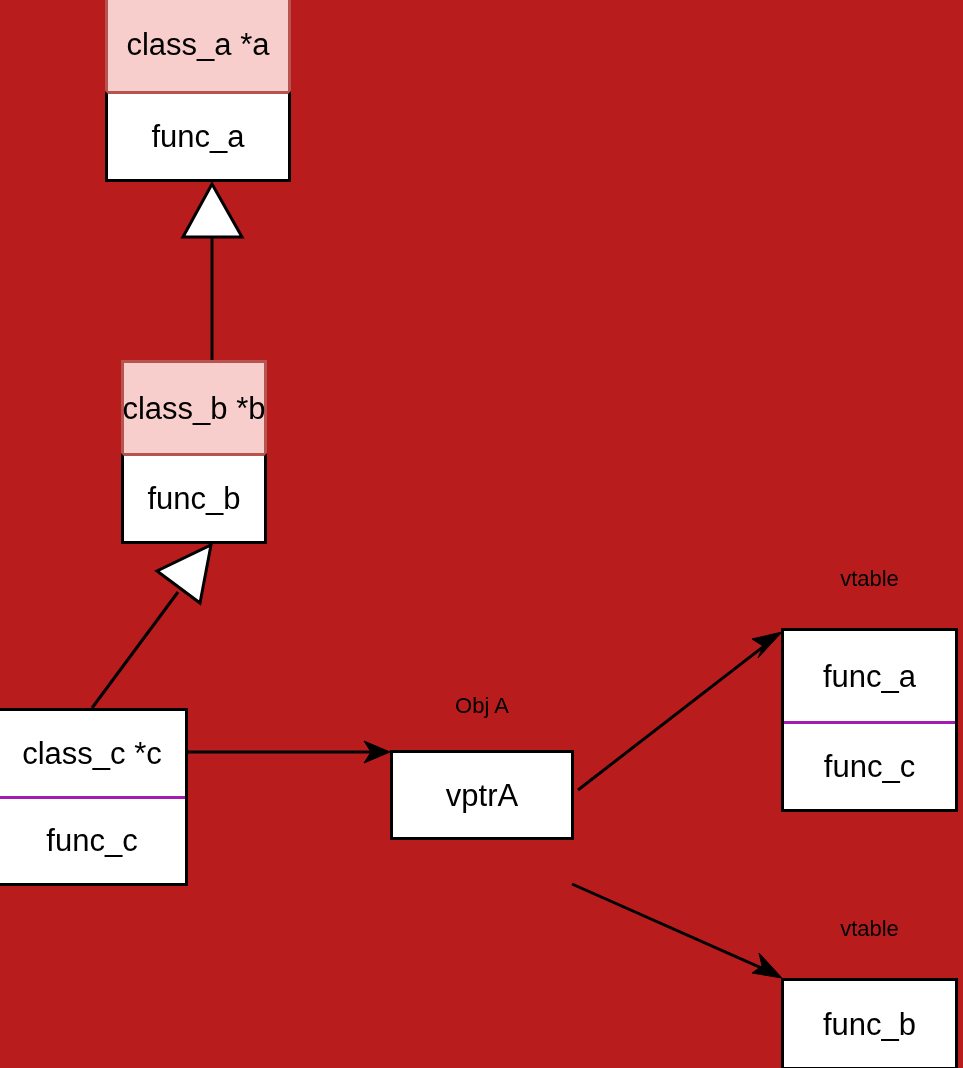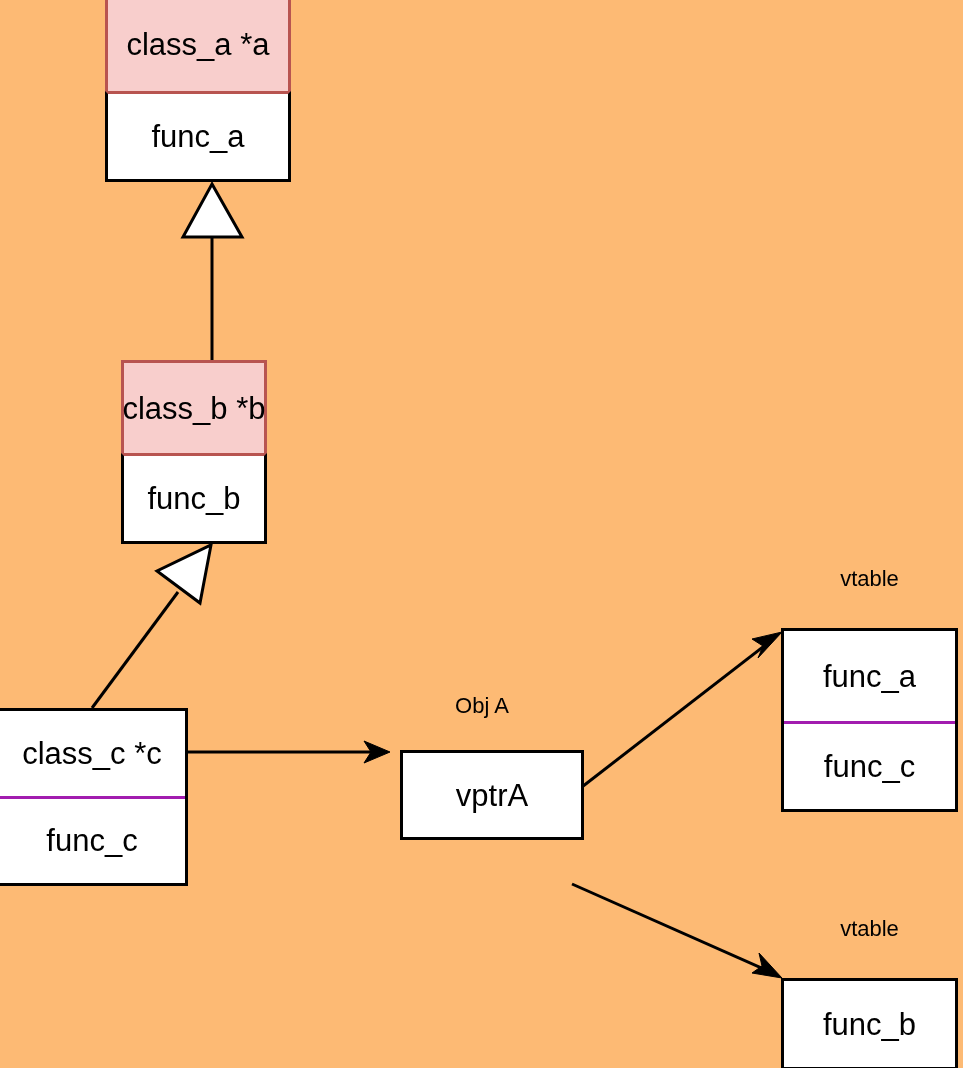--- a/index.html
+++ b/index.html
@@ -4,21 +4,21 @@
 <style>
   html, body {
     margin: 0;
     padding: 0;
     background: #ffffff;
   }
   #canvas {
     position: relative;
     width: 963px;
     height: 1068px;
-    background: #fdba74;
+    background: #b91c1c;
     overflow: hidden;
     font-family: "Liberation Sans", "DejaVu Sans", sans-serif;
   }
   .uml-box {
     position: absolute;
     box-sizing: border-box;
     display: flex;
     flex-direction: column;
     background: #ffffff;
   }
@@ -114,21 +114,21 @@
     <div class="uml-row header-pink" style="height:92px;">class_b *b</div>
     <div class="uml-row sep-red-black" style="height:92px; border-left:3px solid #000; border-right:3px solid #000; border-bottom:3px solid #000; margin:0 -3px -3px -3px;">func_b</div>
   </div>
 
   <div class="uml-box black" style="left:-4px; top:708px; width:192px; height:178px;">
     <div class="uml-row" style="height:86px;">class_c *c</div>
     <div class="uml-row sep-black" style="height:89px;">func_c</div>
   </div>
 
   <div class="plain-label" style="left:390px; top:695px; width:184px;">Obj A</div>
-  <div class="uml-box black" style="left:400px; top:750px; width:184px; height:90px;">
+  <div class="uml-box black" style="left:390px; top:750px; width:184px; height:90px;">
     <div class="uml-row" style="height:84px;">vptrA</div>
   </div>
 
   <div class="plain-label" style="left:781px; top:568px; width:177px;">vtable</div>
   <div class="uml-box black" style="left:781px; top:628px; width:177px; height:184px;">
     <div class="uml-row" style="height:92px;">func_a</div>
     <div class="uml-row sep-black" style="height:89px;">func_c</div>
   </div>
 
   <div class="plain-label" style="left:781px; top:918px; width:177px;">vtable</div>

